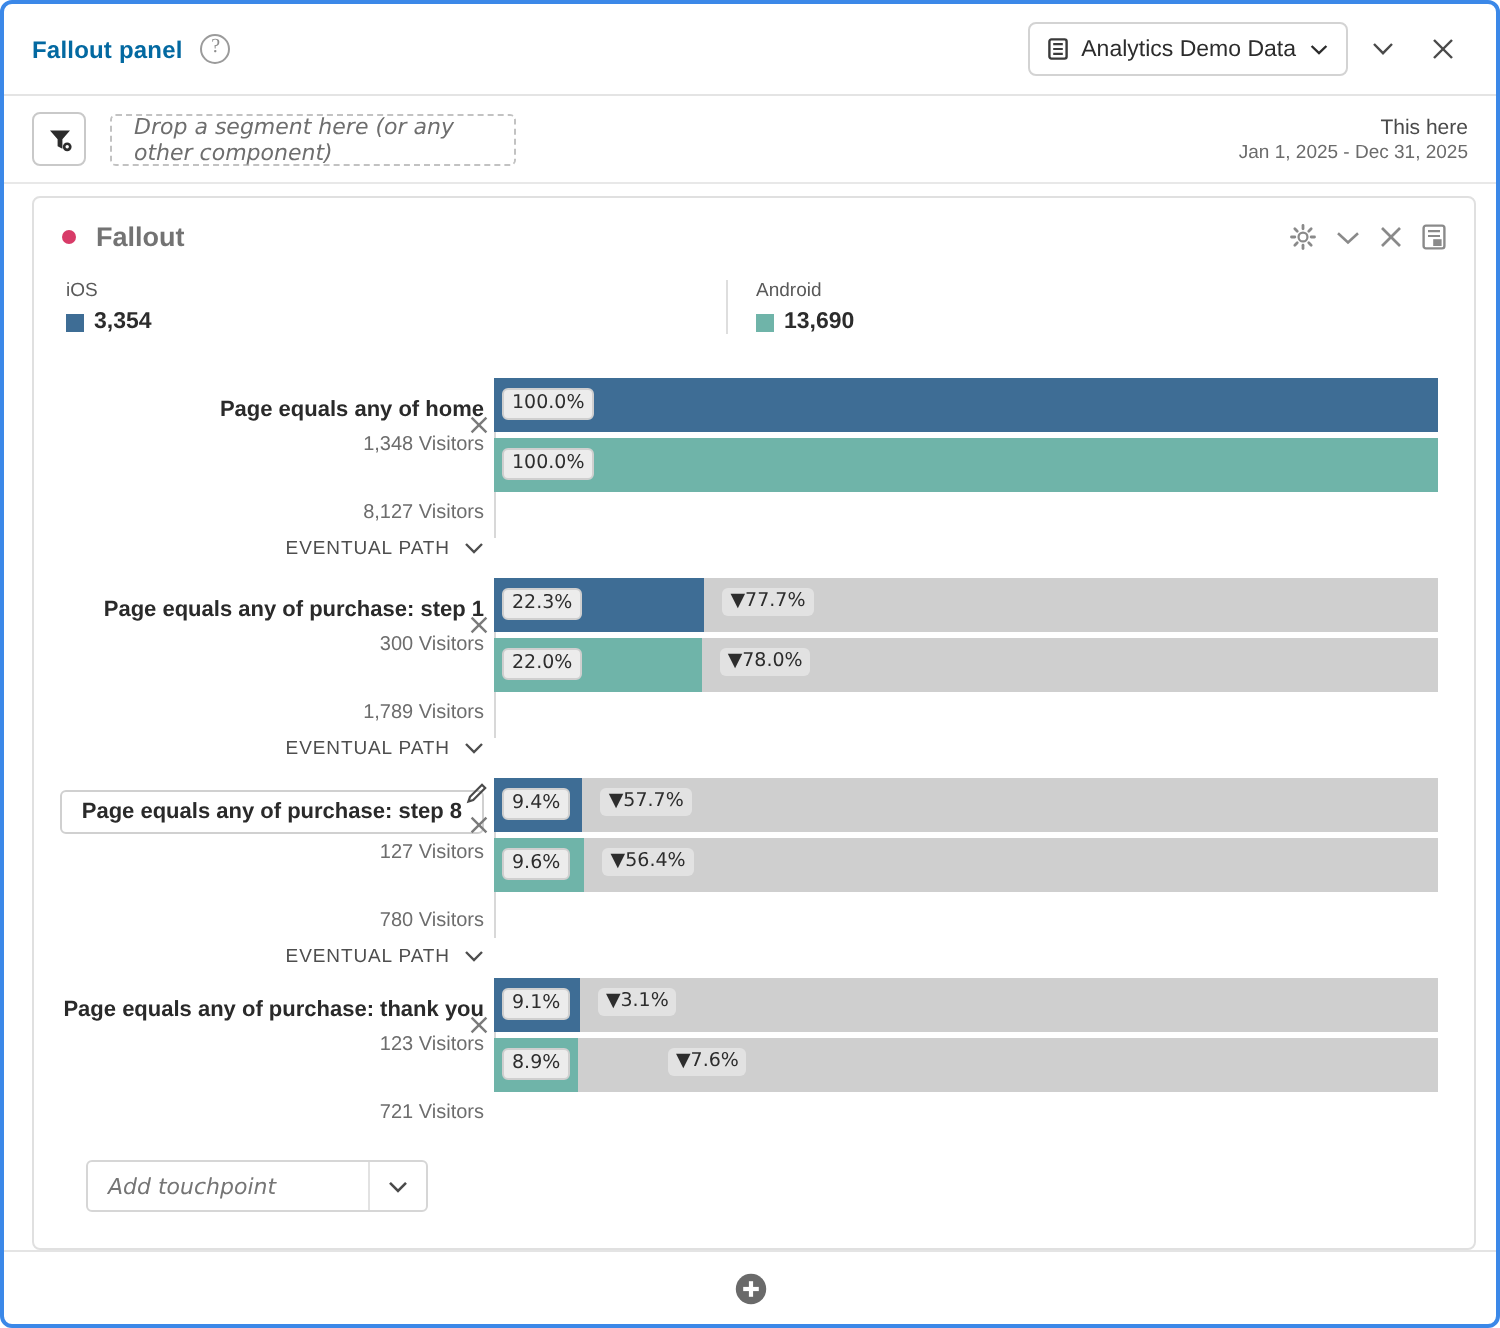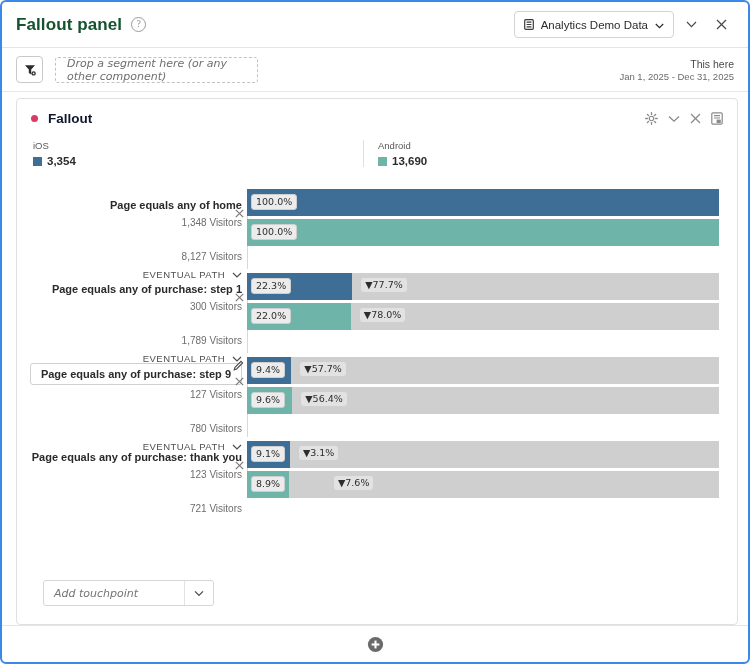--- a/index.html
+++ b/index.html
@@ -18,21 +18,21 @@
   }
 
   
   .panel-header {
     height: 46px;
     display: flex; align-items: center;
     padding: 0 14px;
     border-bottom: 1px solid #e4e4e4;
   }
   .panel-title {
-    font-size: 17px; font-weight: bold; color: #14532d;
+    font-size: 12px; font-weight: bold; color: #0369a1;
     letter-spacing: .1px;
   }
   .help-icon {
     width: 15px; height: 15px; margin-left: 9px;
     border: 1.4px solid #9b9b9b; border-radius: 50%;
     color: #8d8d8d; font-size: 10px; line-height: 12px;
     text-align: center; display: inline-block;
     font-family: "Liberation Serif", serif;
   }
   .header-right { margin-left: auto; display: flex; align-items: center; gap: 4px; }
@@ -73,36 +73,36 @@
 
   
   .card {
     position: absolute; left: 14px; top: 96px;
     width: 722px; height: 527px;
     border: 1px solid #e0e0e0; border-radius: 4px;
     background: #fff;
   }
   .card-head { display: flex; align-items: center; padding: 12px 14px 0 14px; }
   .dot { width: 7px; height: 7px; border-radius: 50%; background: #d83b68; margin-right: 10px; }
-  .card-title { font-size: 13.5px; font-weight: bold; color: #0f172a; }
+  .card-title { font-size: 13.5px; font-weight: bold; color: #737373; }
   .card-tools { margin-left: auto; display: flex; align-items: center; gap: 10px; }
   .tool { color: #8a8a8a; display: flex; align-items: center; justify-content: center; }
 
   
   .legend { display: flex; padding: 14px 0 0 0; }
   .legend-item { padding-left: 16px; width: 346px; }
   .legend-item.sep { border-left: 1px solid #dedede; padding-left: 14px; }
   .legend-name { font-size: 9.5px; color: #595959; }
   .legend-val { font-size: 11.5px; font-weight: bold; color: #2c2c2c; margin-top: 4px;
                 display: flex; align-items: center; gap: 5px; }
   .swatch { width: 9px; height: 9px; display: inline-block; }
 
   
   .funnel { position: relative; margin-top: 22px; }
-  .step { position: relative; height: 84px; }
+  .step { position: relative; height: 100px; }
   .step.last { height: 62px; }
 
   .labels {
     position: absolute; right: 495px; top: 6px;
     width: 320px; text-align: right;
   }
   .step-name {
     font-size: 11px; font-weight: bold; color: #2a2a2a;
     display: inline-block;
   }
@@ -353,21 +353,21 @@
             <div class="barrow">
               <div class="track"></div>
               <div class="fill android" style="width: 103.84px; background: rgb(111, 180, 169);"></div>
               <div class="pill">22.0%</div>
               <div class="drop" style="left: 112.84px;">▼78.0%</div>
             </div>
           </div>
         </div>
         <div class="step">
           <div class="labels">
-            <div><span class="step-name boxed">Page equals any of purchase: step 9</span></div>
+            <div><span class="step-name boxed">Page equals any of purchase: step 8</span></div>
             <div class="vis-a">127 Visitors</div>
             <div class="vis-b">780 Visitors</div>
             <div class="eventual">
               <span>EVENTUAL PATH</span>
               <span><svg width="10" height="6" viewBox="0 0 10 6">
                   <path d="M1 1 L5 5 L9 1" fill="none" stroke="#4e4e4e" stroke-width="1.2"></path>
                 </svg></span>
             </div>
           </div>
           <span class="x-btn"><svg width="9" height="9" viewBox="0 0 9 9">

